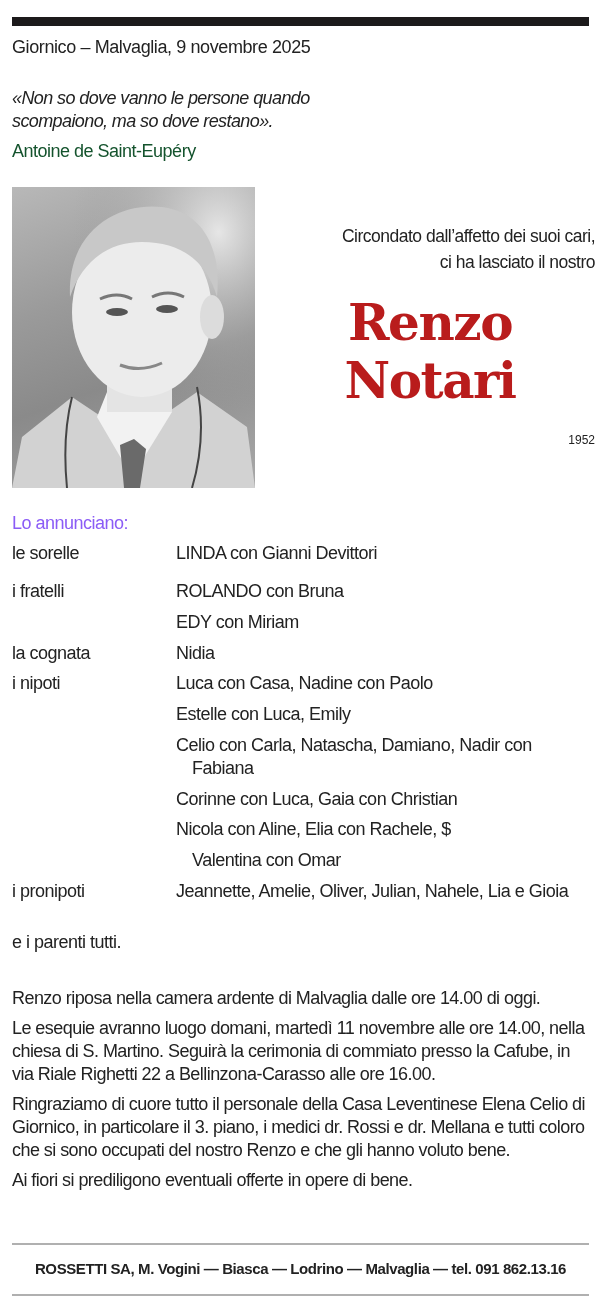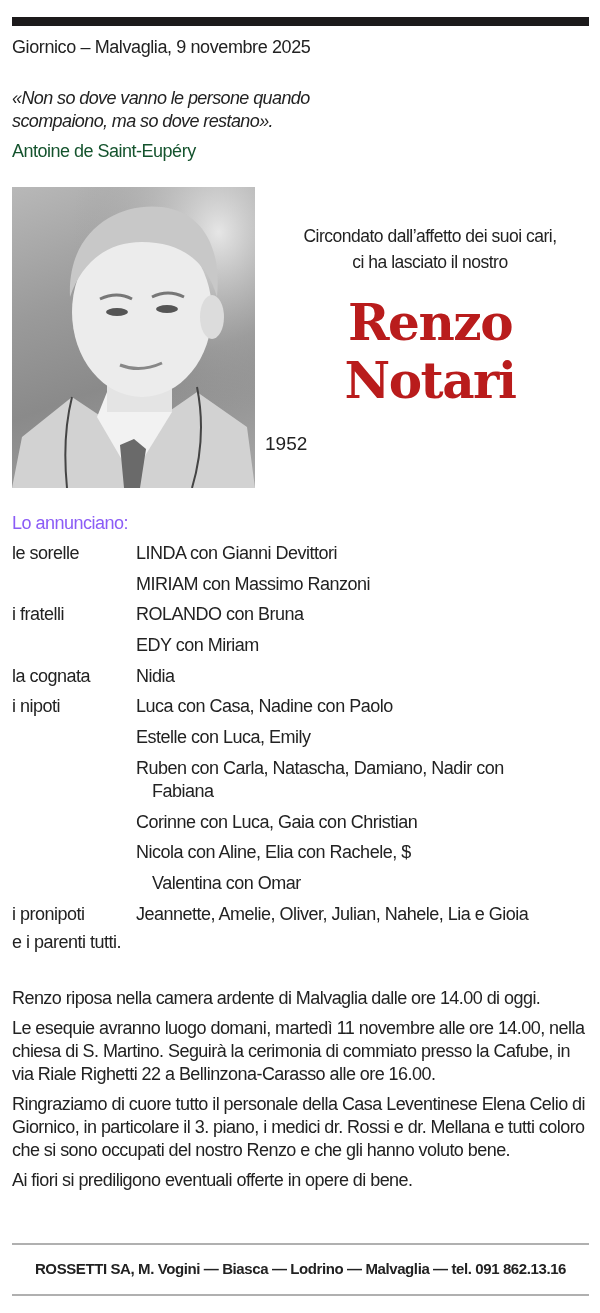--- a/index.html
+++ b/index.html
@@ -28,44 +28,44 @@
       font-size: 18px; letter-spacing: -0.5px; color: #14532d;
     }
     .photo {
       position: absolute; left: 12px; top: 187px; width: 243px; height: 301px;
       background: linear-gradient(160deg, #b8b8b8 0%, #9a9a9a 35%, #8a8a8a 60%, #a8a8a8 100%);
       overflow: hidden;
     }
     .photo svg { position: absolute; left: 0; top: 0; width: 243px; height: 301px; }
     .intro {
       position: absolute; left: 265px; top: 223px; width: 330px;
-      text-align: center; font-size: 17.5px; letter-spacing: -0.5px;
+      text-align: right; font-size: 17.5px; letter-spacing: -0.5px;
       line-height: 26px; color: #222;
     }
     .name {
       position: absolute; left: 265px; top: 294px; width: 330px;
       text-align: center;
       font-family: "DejaVu Serif", "Liberation Serif", serif;
       font-weight: bold; font-size: 50px; line-height: 58px;
       letter-spacing: -1.5px; color: #b91c1c;
     }
     .year {
       position: absolute; left: 265px; top: 433px; width: 330px;
-      text-align: left; font-size: 19px; color: #222;
+      text-align: right; font-size: 12px; color: #222;
     }
     .announce-head {
       position: absolute; left: 12px; top: 513px;
       font-size: 18px; letter-spacing: -0.5px; color: #8b5cf6;
     }
     .family {
       position: absolute; left: 12px; top: 542px; width: 580px;
     }
     .fam-row {
       display: flex; font-size: 18px; letter-spacing: -0.5px; color: #222;
-      line-height: 23px; margin-bottom: 7.7px;
+      line-height: 23px; margin-bottom: 7.7px; gap: 40px;
     }
     .fam-rel { width: 124px; flex-shrink: 0; }
     .fam-names { flex: 1; }
     .fam-names .cont { display: block; padding-left: 16px; }
     .closing {
       position: absolute; left: 12px; top: 932px;
       font-size: 18px; letter-spacing: -0.5px; color: #222;
     }
     .paras {
       position: absolute; left: 12px; top: 987px; width: 580px;
@@ -147,21 +147,20 @@
 
 <div class="announce-head">Lo annunciano:</div>
 
 <div class="family">
   <div class="fam-row">
     <div class="fam-rel">le sorelle</div>
     <div class="fam-names">LINDA con Gianni Devittori</div>
   </div>
   <div class="fam-row">
     <div class="fam-rel"></div>
-    <div class="fam-names">MIRIAM con Massimo Ranzoni</div>
   </div>
   <div class="fam-row">
     <div class="fam-rel">i fratelli</div>
     <div class="fam-names">ROLANDO con Bruna</div>
   </div>
   <div class="fam-row">
     <div class="fam-rel"></div>
     <div class="fam-names">EDY con Miriam</div>
   </div>
   <div class="fam-row">
@@ -172,21 +171,21 @@
     <div class="fam-rel">i nipoti</div>
     <div class="fam-names">Luca con Casa, Nadine con Paolo</div>
   </div>
   <div class="fam-row">
     <div class="fam-rel"></div>
     <div class="fam-names">Estelle con Luca, Emily</div>
   </div>
   <div class="fam-row">
     <div class="fam-rel"></div>
     <div class="fam-names">
-      <span>Ruben con Carla, Natascha, Damiano, Nadir con</span>
+      <span>Celio con Carla, Natascha, Damiano, Nadir con</span>
       <span class="cont">Fabiana</span>
     </div>
   </div>
   <div class="fam-row">
     <div class="fam-rel"></div>
     <div class="fam-names">Corinne con Luca, Gaia con Christian</div>
   </div>
   <div class="fam-row">
     <div class="fam-rel"></div>
     <div class="fam-names">Nicola con Aline, Elia con Rachele, $</div>

